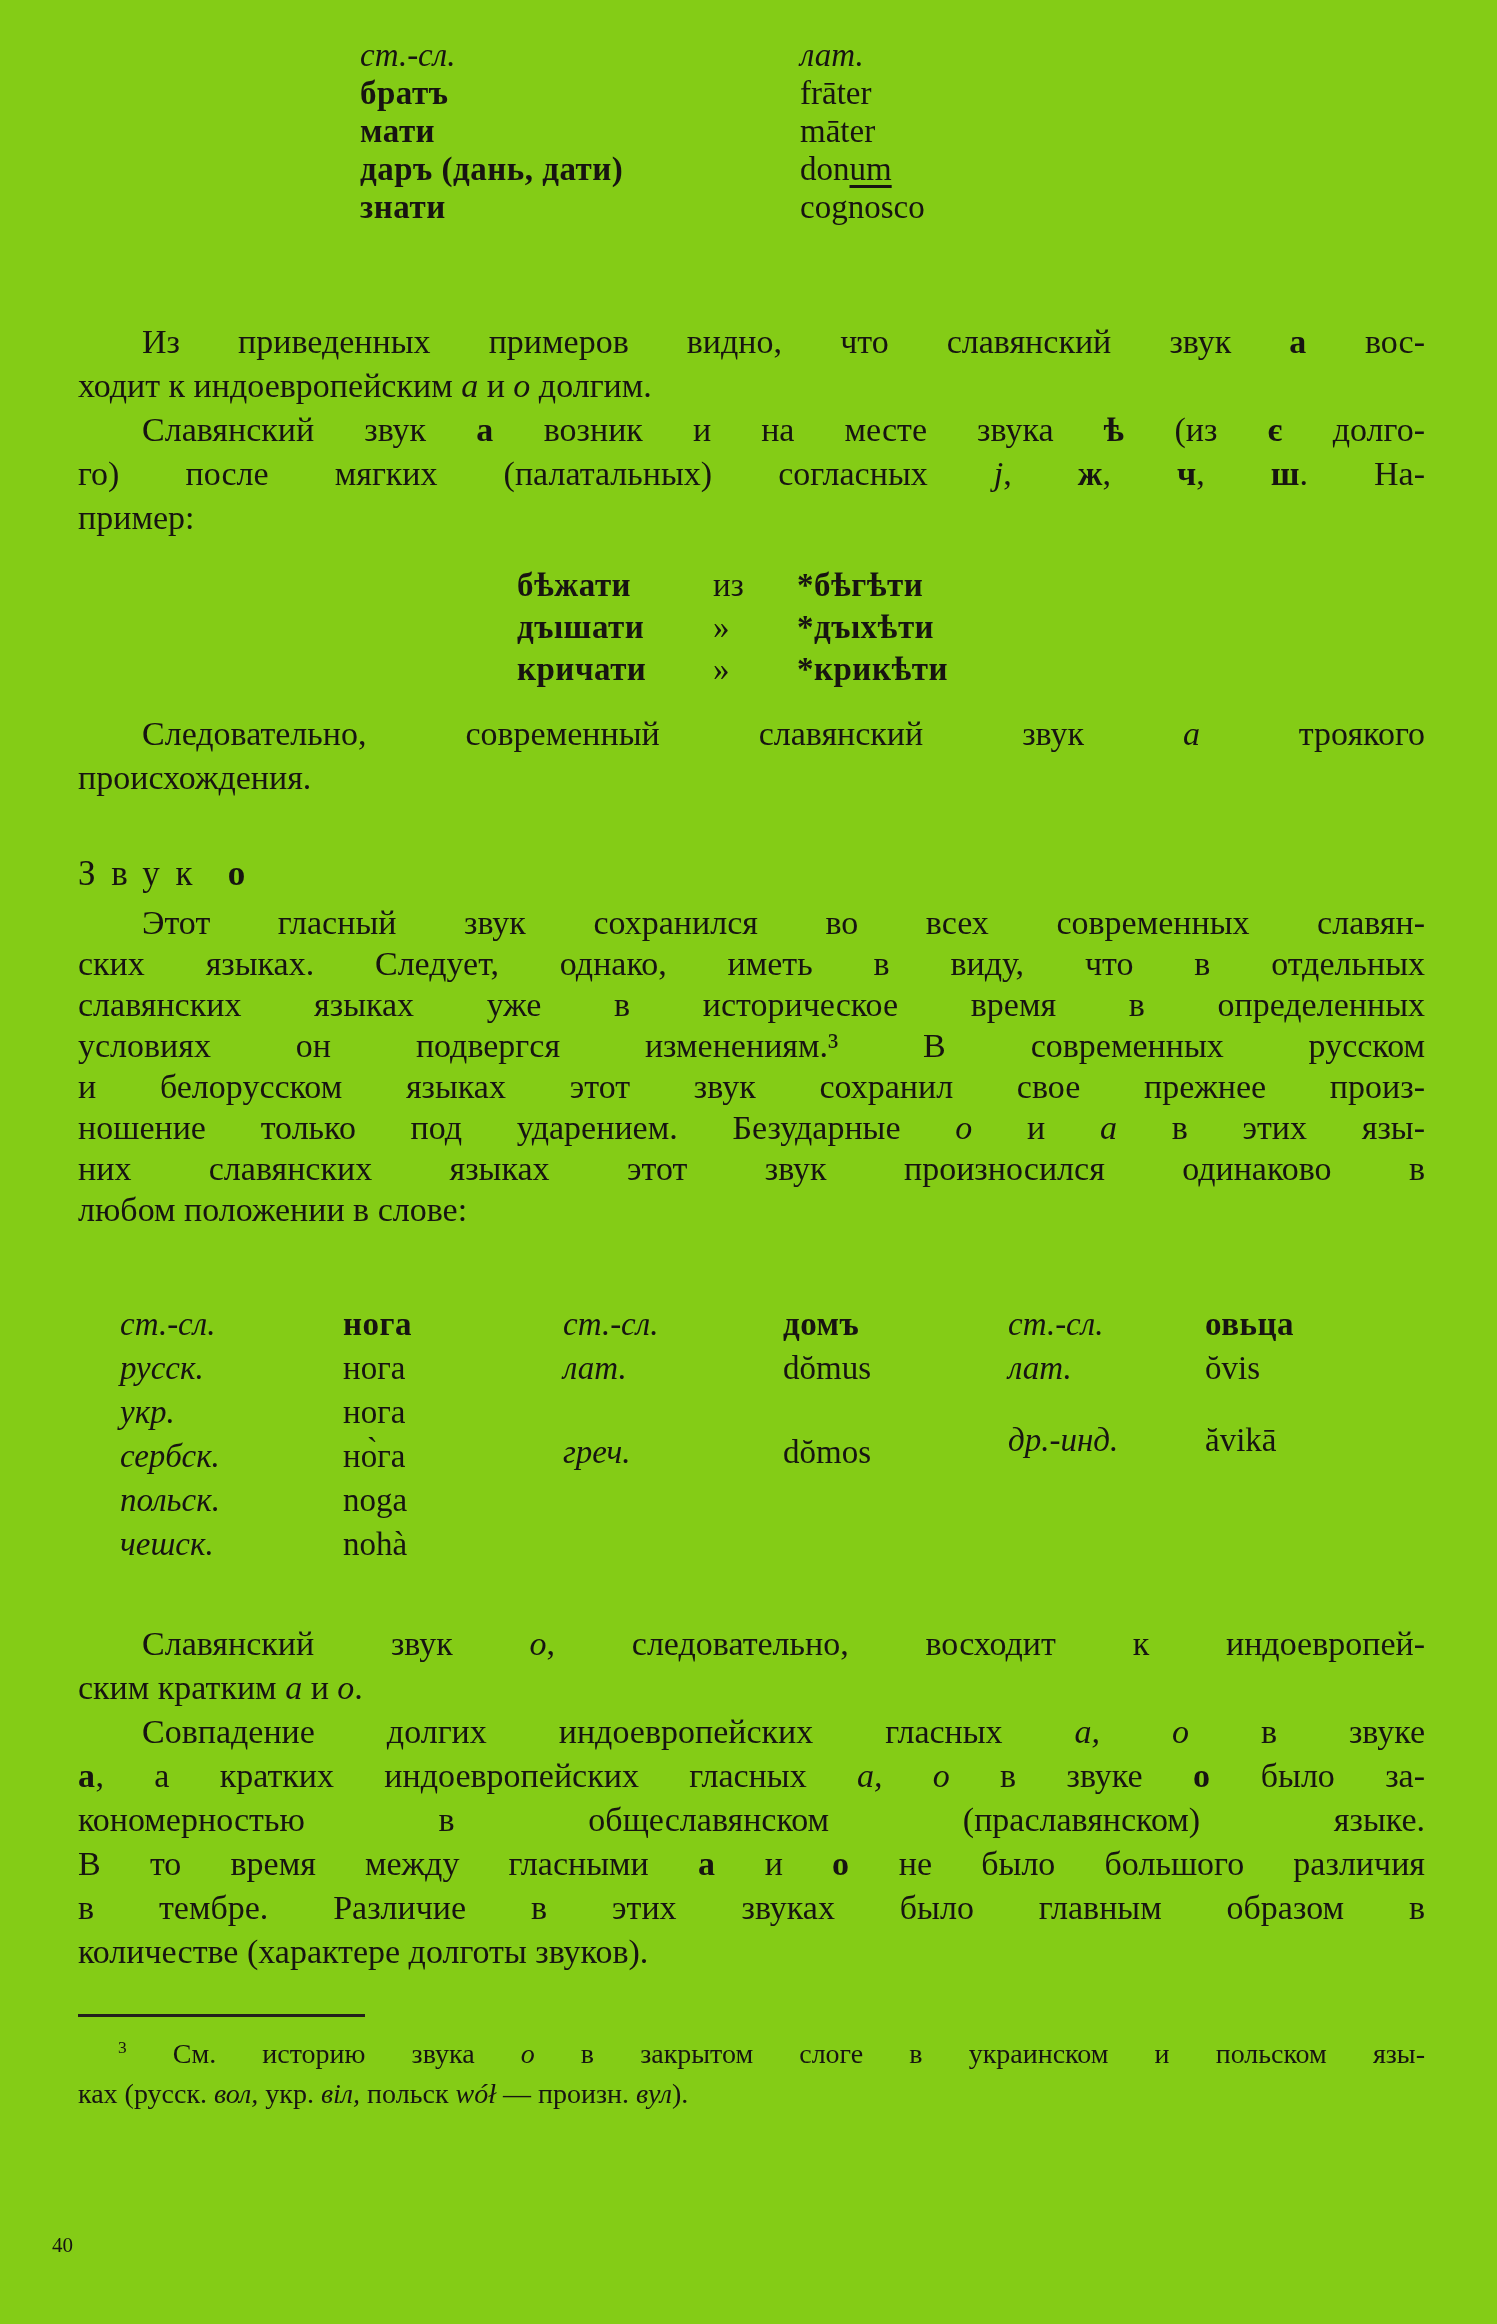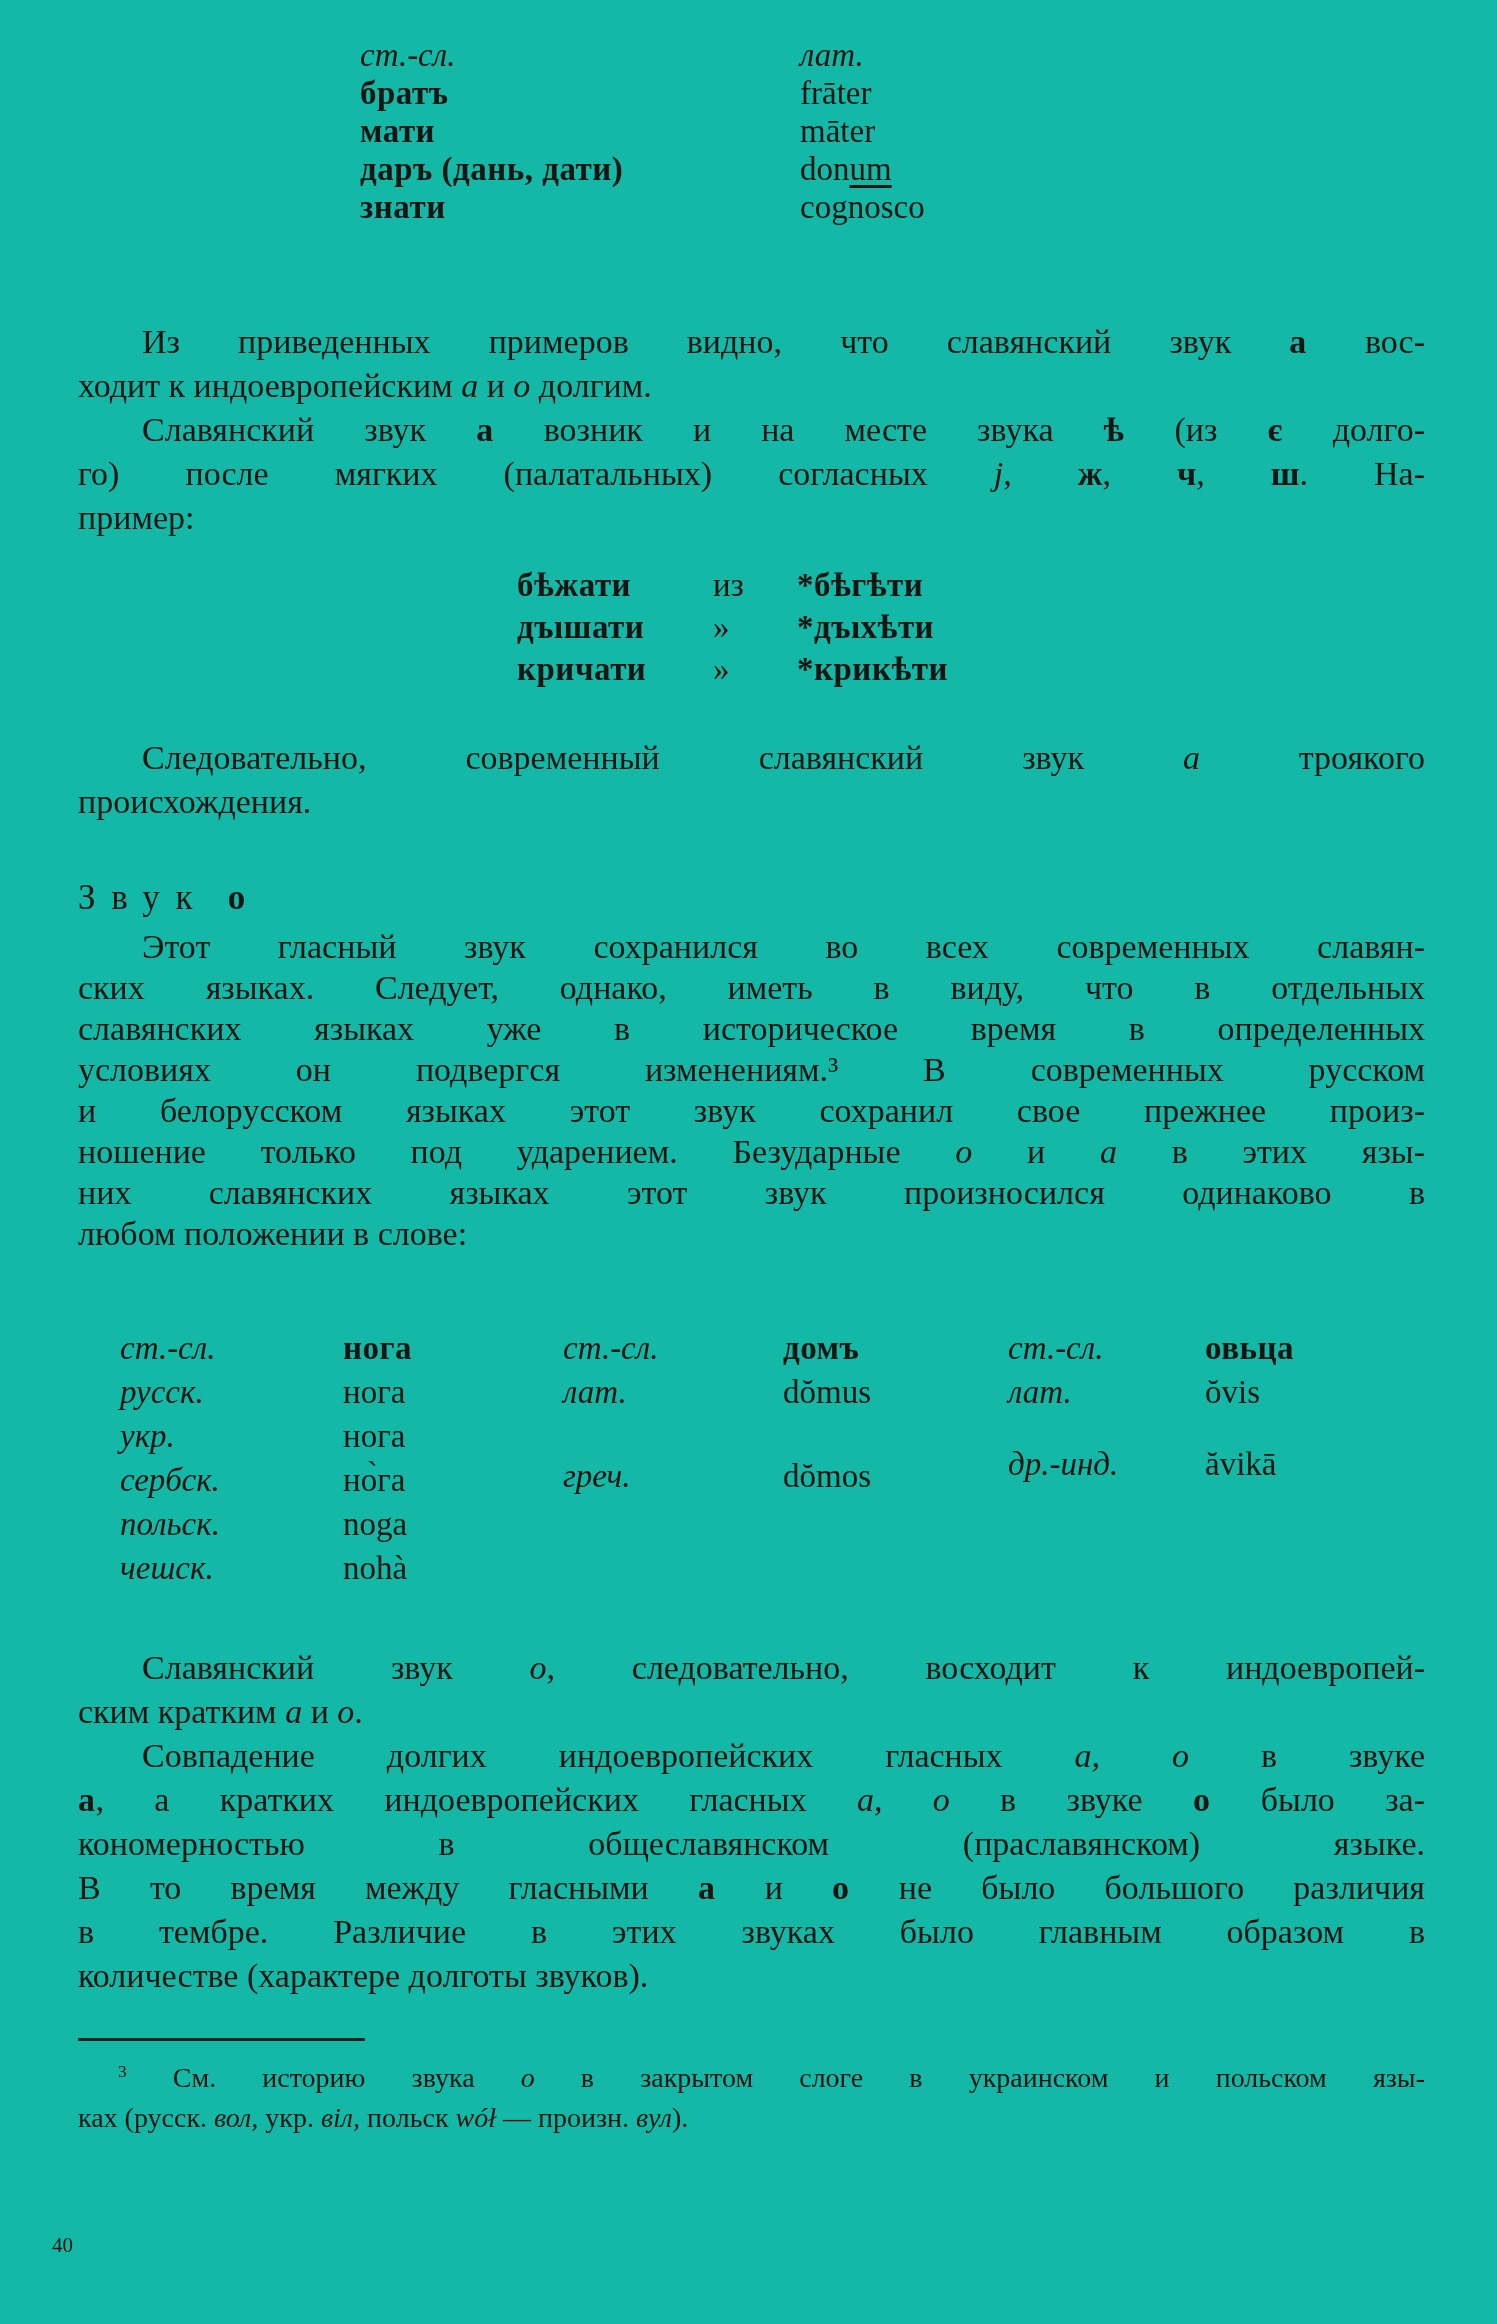--- a/index.html
+++ b/index.html
@@ -1,18 +1,18 @@
 <!DOCTYPE html>
 <html><head>
 <meta charset="utf-8">
 <style>
   html,body{margin:0;padding:0;background:#e8e6e1;}
   .page{
     width:1497px;height:2324px;position:relative;box-sizing:border-box;
-    background:#14b8a6;color:#171411;
+    background:#84cc16;color:#171411;
     font-family:"Liberation Serif","DejaVu Serif",serif;
     font-size:34px;margin:0 auto;padding:36px 72px 0 78px;overflow:hidden;
   }
   .i{font-style:italic}
   .b{font-weight:700}
   .ocs{font-weight:700;letter-spacing:.5px}
   .un{text-decoration:underline;text-underline-offset:5px}
   .sup{vertical-align:super;font-size:.62em;line-height:0}
   .jline{line-height:44px;text-align:justify;text-align-last:justify}
   .jline.left{text-align-last:left}
@@ -20,21 +20,21 @@
   .tight .jline{line-height:41px}
 
   .toptable{margin-left:282px;font-size:33px}
   .trow{display:grid;grid-template-columns:440px auto;line-height:38px}
 
   .dertable{margin-left:439px;margin-top:24px;font-size:33px}
   .drow{display:grid;grid-template-columns:196px 84px auto;line-height:42px}
 
   .par{margin:0}
   .p1{margin-top:94px}
-  .p3{margin-top:46px}
+  .p3{margin-top:22px}
   .p4{margin-top:6px}
   .p5{margin-top:48px}
 
   .heading{margin-top:52px;text-align:left;font-size:35px;line-height:44px}
   .hword{letter-spacing:.45em}
   .hsound{font-weight:700;margin-left:.55em}
 
   .cog{position:relative;height:272px;margin-top:72px;font-size:33px}
   .cg{position:absolute;top:0}
   .cg1{left:42px}

